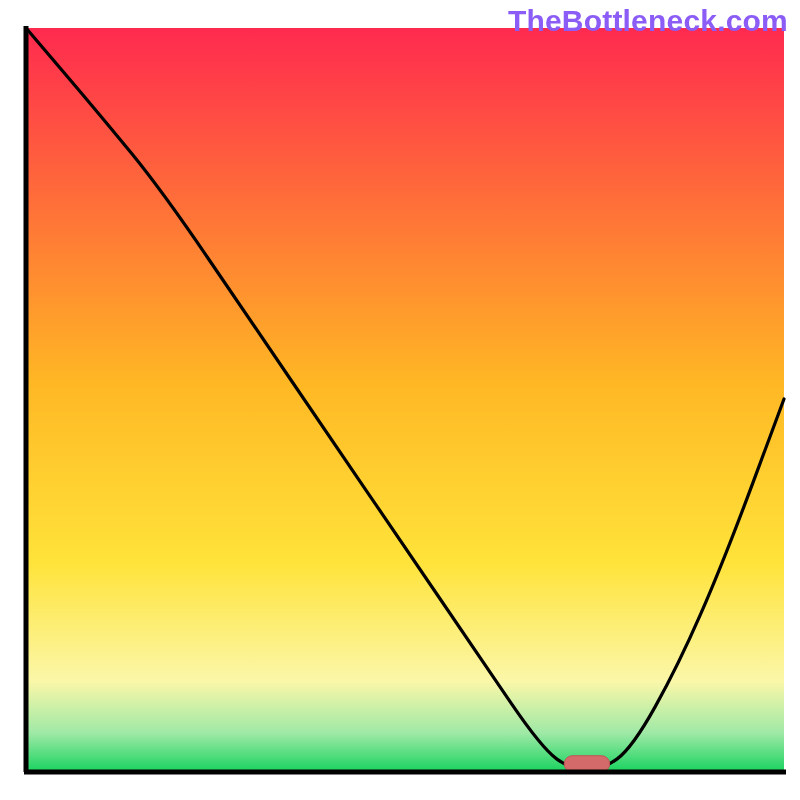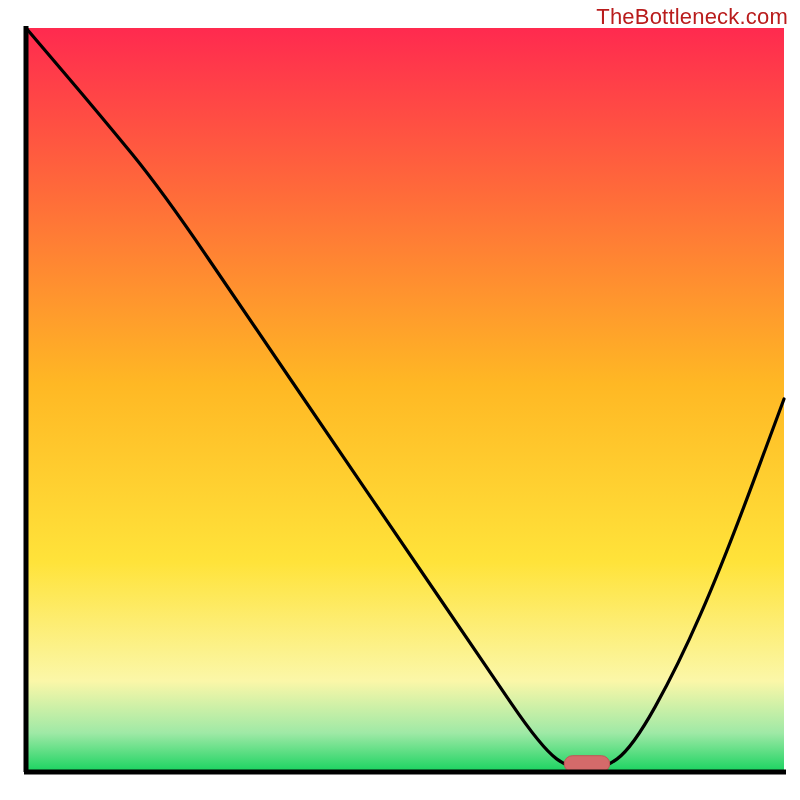--- a/index.html
+++ b/index.html
@@ -12,23 +12,23 @@
   }
   .stage {
     position: relative;
     width: 800px;
     height: 800px;
   }
   .watermark {
     position: absolute;
     top: 4px;
     right: 12px;
-    color: #b91c1c;
-    font-size: 22px;
-    font-weight: 400;
+    color: #8b5cf6;
+    font-size: 30px;
+    font-weight: 700;
     letter-spacing: 0.2px;
     user-select: none;
   }
   svg {
     display: block;
   }
 </style>
 </head>
 <body>
 

